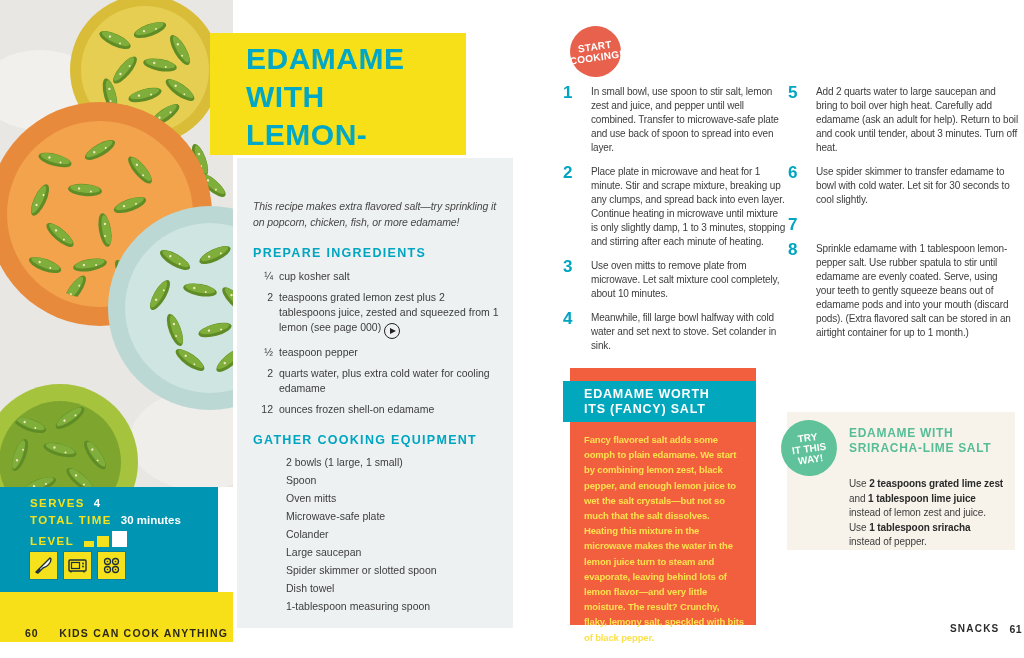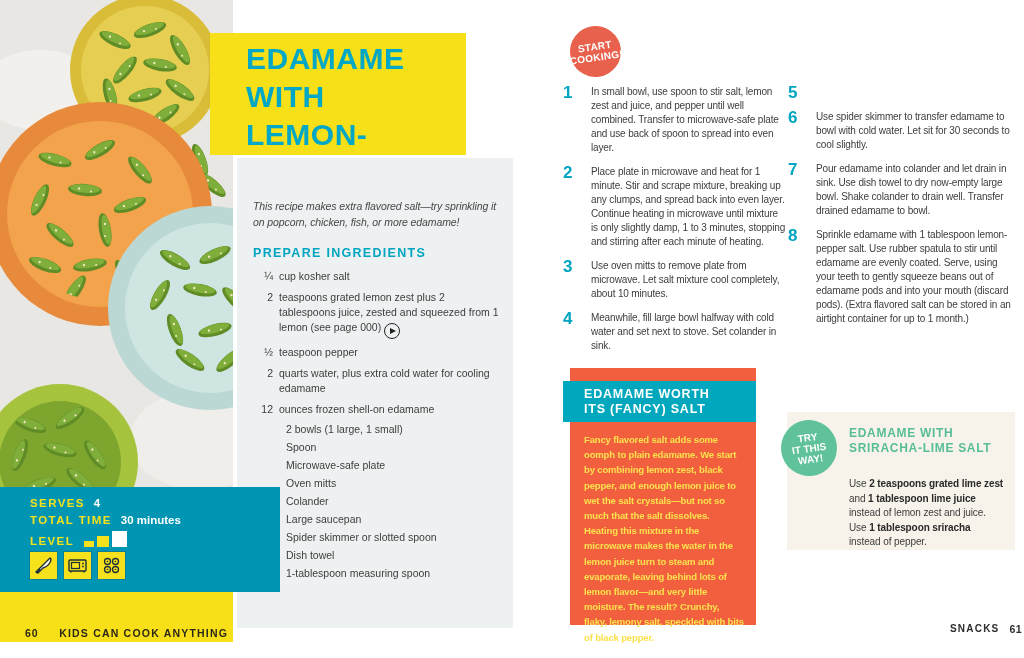--- a/index.html
+++ b/index.html
@@ -22,21 +22,21 @@
   .ing-row{display:grid;grid-template-columns:20px 1fr;column-gap:6px;font-size:10.5px;line-height:15px;
            margin-bottom:6px;}
   .ing-qty{text-align:right;color:#3d3d3d;}
   .play-icon{display:inline-flex;align-items:center;justify-content:center;width:14px;height:14px;
              border:1.6px solid #222;border-radius:50%;vertical-align:-3px;margin-left:3px;}
   .play-icon i{display:block;width:0;height:0;border-left:6px solid #222;border-top:3.5px solid transparent;
                border-bottom:3.5px solid transparent;margin-left:1px;}
   .equip-row{font-size:10.5px;line-height:13px;margin:0 0 5px 33px;}
 
   
-  .info-panel{position:absolute;left:0;top:487px;width:280px;height:105px;background:#0095b2;
+  .info-panel{position:absolute;left:0;top:487px;width:218px;height:105px;background:#0095b2;
               box-sizing:border-box;padding:10px 0 0 30px;}
   .info-row{margin-bottom:5px;display:flex;align-items:flex-end;}
   .info-label{color:#f5e11c;font-weight:bold;font-size:11.5px;letter-spacing:1.4px;}
   .info-value{color:#ffffff;font-weight:bold;font-size:11.5px;margin-left:9px;}
   .level-blocks{display:inline-flex;align-items:flex-end;margin-left:10px;gap:3px;}
   .lvl{display:inline-block;}
   .lvl1{width:10px;height:6px;background:#f5e11c;}
   .lvl2{width:12px;height:11px;background:#f5e11c;}
   .lvl3{width:15px;height:16px;background:#ffffff;}
   .equip-icons{display:flex;gap:7px;margin-top:4px;}
@@ -208,29 +208,30 @@
           <span class="ing-qty">2</span>
           <span><span>quarts water, plus extra cold water for cooling edamame</span></span>
         </div>
 
         <div class="ing-row">
           <span class="ing-qty">12</span>
           <span><span>ounces frozen shell-on edamame</span></span>
         </div>
       </div>
 
+    <div class="sec-heading">GATHER COOKING EQUIPMENT</div>
     <div>
 
         <div class="equip-row">2 bowls (1 large, 1 small)</div>
 
         <div class="equip-row">Spoon</div>
 
+        <div class="equip-row">Oven mitts</div>
+
         <div class="equip-row">Microwave-safe plate</div>
-
-        <div class="equip-row">Oven mitts</div>
 
         <div class="equip-row">Colander</div>
 
         <div class="equip-row">Large saucepan</div>
 
         <div class="equip-row">Spider skimmer or slotted spoon</div>
 
         <div class="equip-row">Dish towel</div>
 
         <div class="equip-row">1-tablespoon measuring spoon</div>
@@ -317,30 +318,30 @@
       <div class="step">
         <span class="step-num">4</span>
         <span class="step-text">Meanwhile, fill large bowl halfway with cold water and set next to stove. Set colander in sink.</span>
       </div>
     </div>
 
   <div class="steps-col steps-col2">
 
       <div class="step">
         <span class="step-num">5</span>
+        <span class="step-text">Add 2 quarts water to large saucepan and bring to boil over high heat. Carefully add edamame (ask an adult for help). Return to boil and cook until tender, about 3 minutes. Turn off heat.</span>
       </div>
 
       <div class="step">
         <span class="step-num">6</span>
         <span class="step-text">Use spider skimmer to transfer edamame to bowl with cold water. Let sit for 30 seconds to cool slightly.</span>
       </div>
 
       <div class="step">
         <span class="step-num">7</span>
-        <span class="step-text">Pour edamame into colander and let drain in sink. Use dish towel to dry now-empty large bowl. Shake colander to drain well. Transfer drained edamame to bowl.</span>
       </div>
 
       <div class="step">
         <span class="step-num">8</span>
         <span class="step-text">Sprinkle edamame with 1 tablespoon lemon-pepper salt. Use rubber spatula to stir until edamame are evenly coated. Serve, using your teeth to gently squeeze beans out of edamame pods and into your mouth (discard pods). (Extra flavored salt can be stored in an airtight container for up to 1 month.)</span>
       </div>
     </div>
 
   <div class="callout">
     <div class="callout-band">

